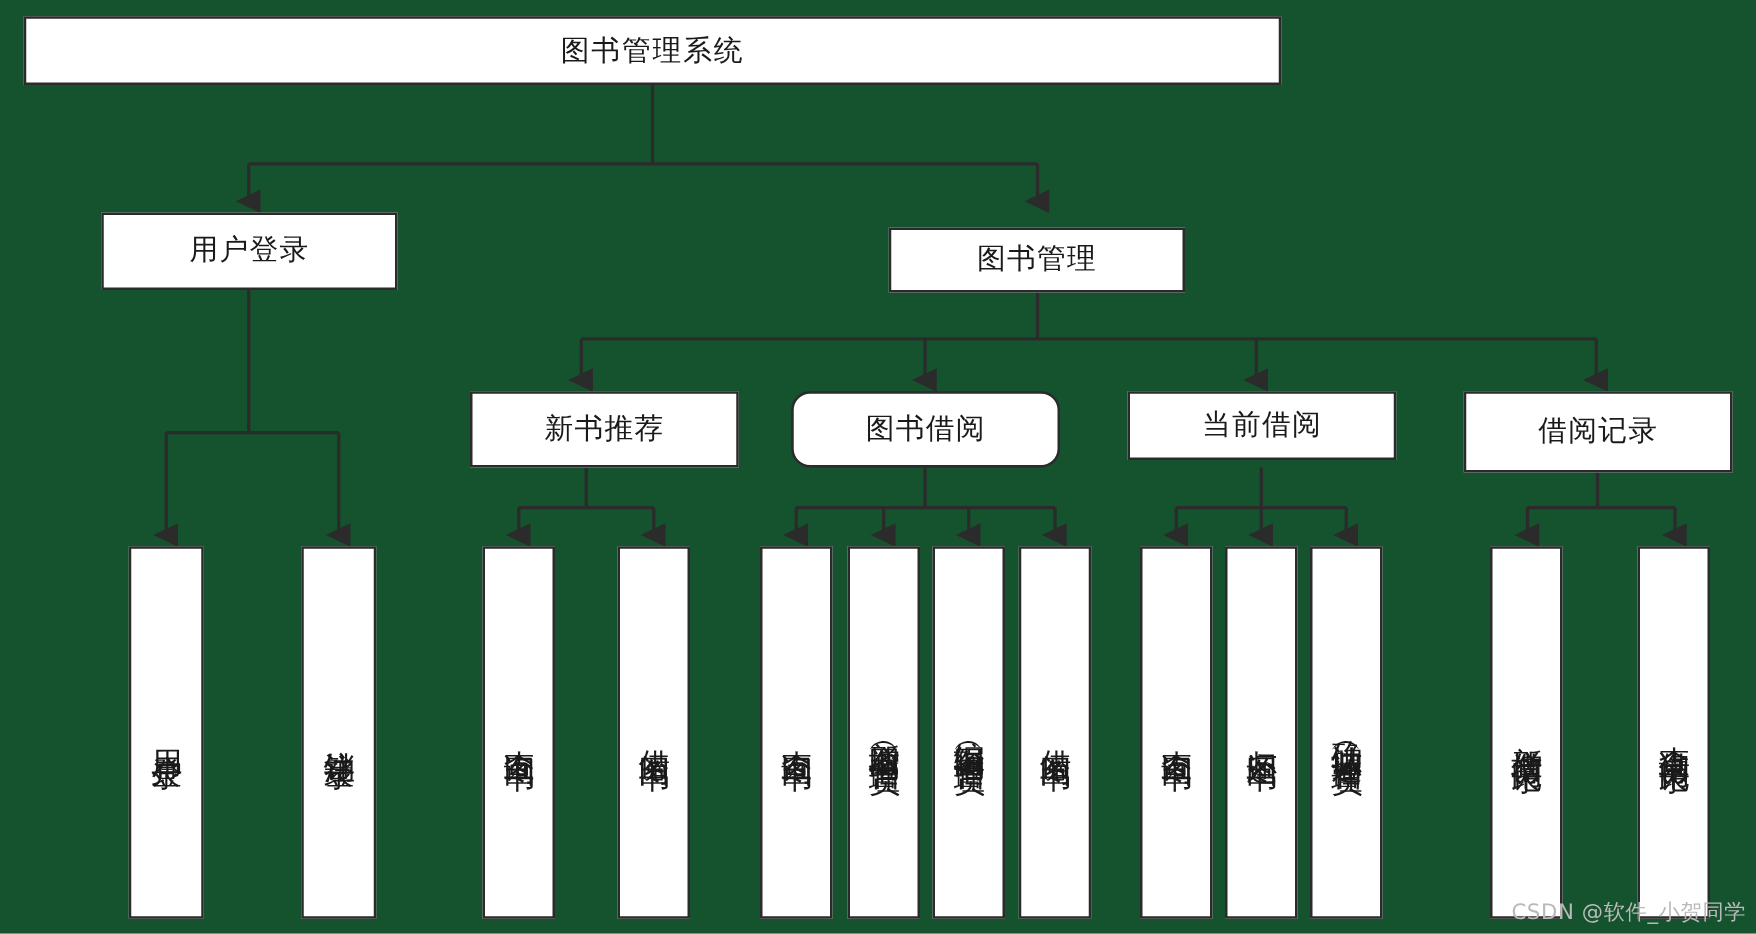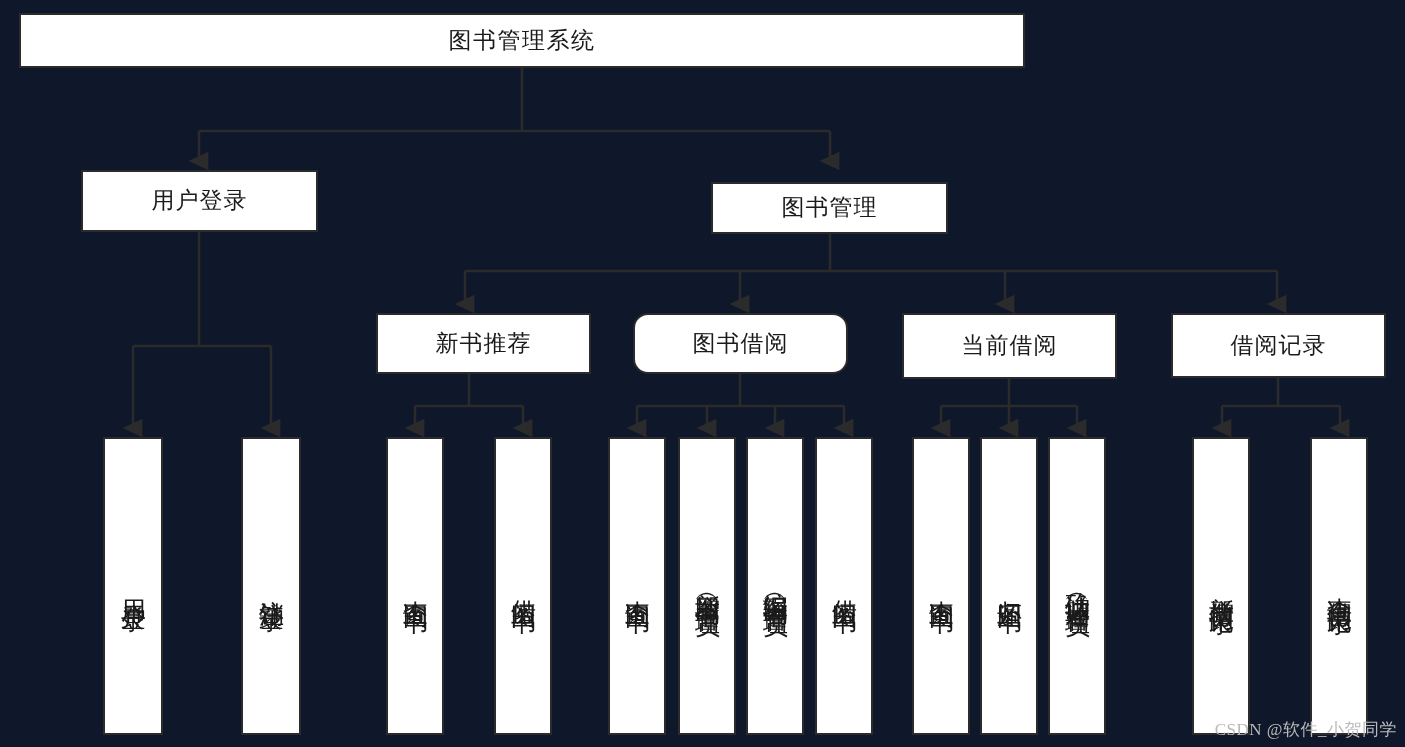--- a/index.html
+++ b/index.html
@@ -7,23 +7,22 @@
     padding: 0;
     background: #ffffff;
   }
   body {
     font-family: "DejaVu Sans", "Liberation Sans", sans-serif;
   }
   #canvas {
     position: relative;
     width: 1405px;
     height: 747px;
-    background: #0f172a;
+    background: #14532d;
     overflow: hidden;
-    font-family: Liberation Serif, serif;
   }
   #wires {
     position: absolute;
     left: 0;
     top: 0;
     width: 1405px;
     height: 747px;
     pointer-events: none;
   }
   .node {
@@ -134,21 +133,21 @@
   <div class="node h" style="left:711px; top:182px; width:237px; height:52px;">
     <span>图书管理</span>
   </div>
 
   <div class="node h" style="left:376px; top:313px; width:215px; height:61px;">
     <span>新书推荐</span>
   </div>
   <div class="node h" style="left:633px; top:313px; width:215px; height:61px;border-radius:15px;">
     <span>图书借阅</span>
   </div>
-  <div class="node h" style="left:902px; top:313px; width:215px; height:66px;">
+  <div class="node h" style="left:902px; top:313px; width:215px; height:55px;">
     <span>当前借阅</span>
   </div>
   <div class="node h" style="left:1171px; top:313px; width:215px; height:65px;">
     <span>借阅记录</span>
   </div>
 
   <div class="node v" style="left:103px; top:437px; width:60px; height:298px;">
     <span class="vtext">用户登录</span>
   </div>
   <div class="node v" style="left:241px; top:437px; width:60px; height:298px;">

